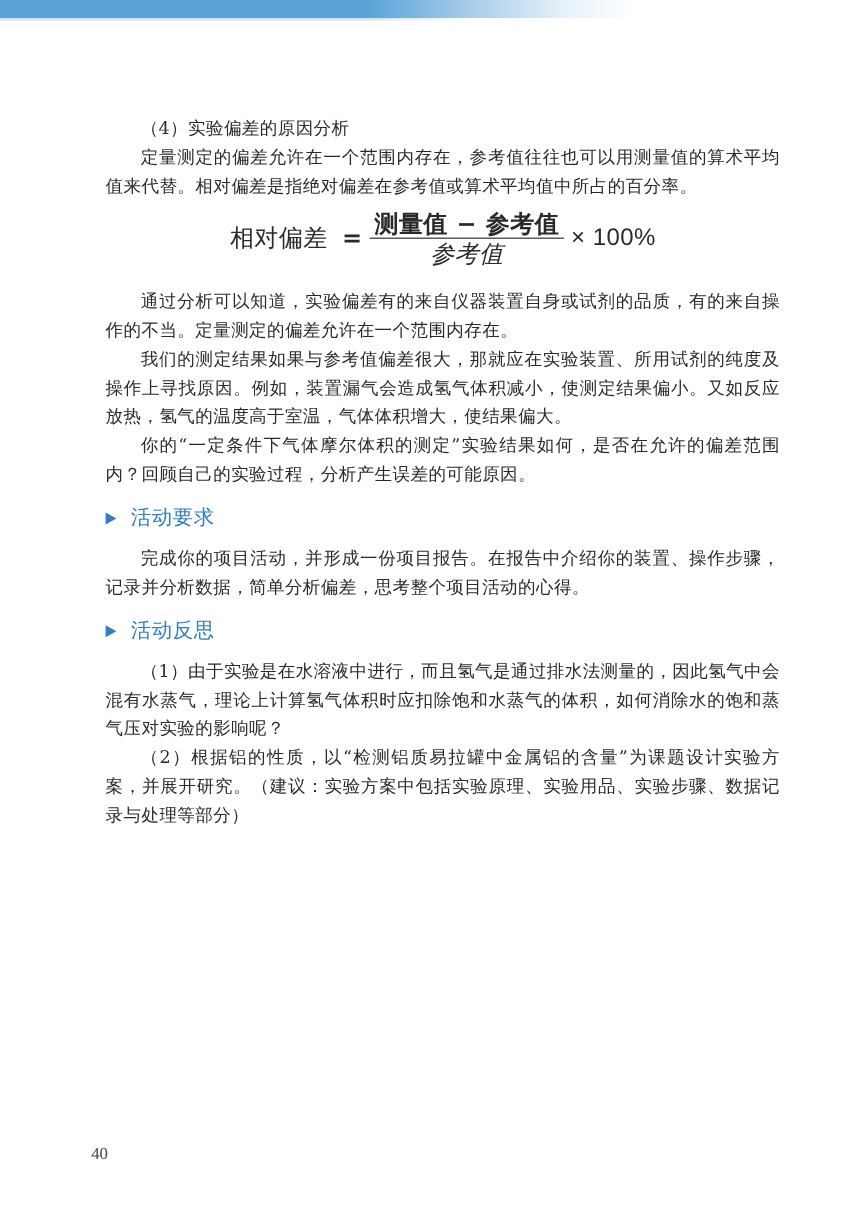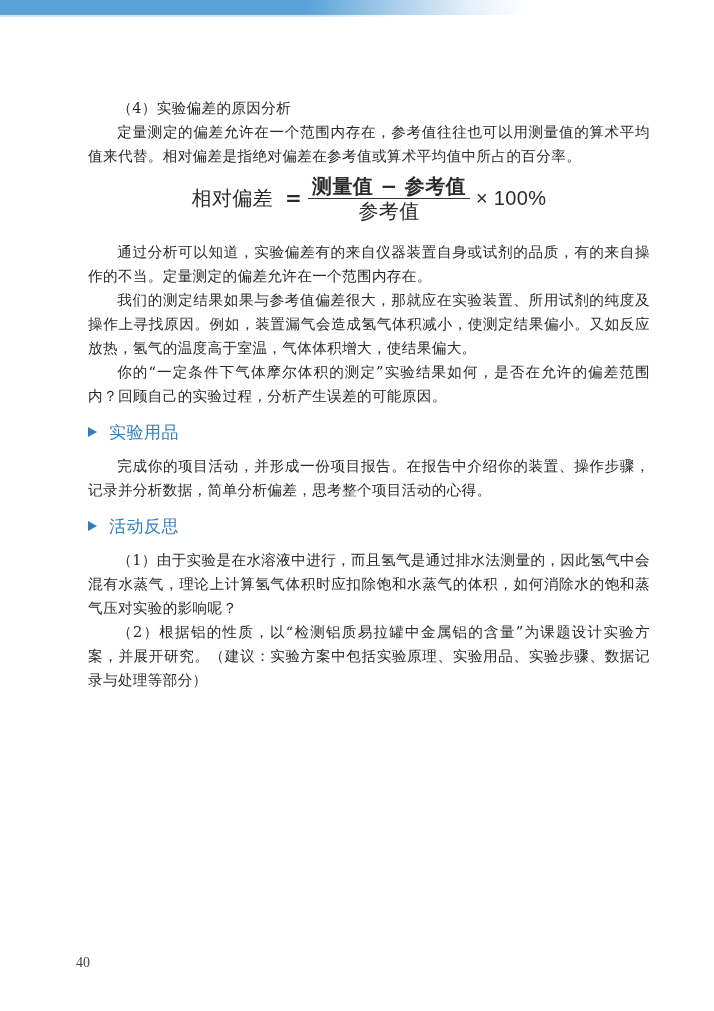--- a/index.html
+++ b/index.html
@@ -25,21 +25,21 @@
   p.indent { text-indent:2em; }
   .sub-title { text-indent:2em; margin-bottom:0; }
   .formula {
     display:flex; align-items:center; justify-content:center;
     margin:6px 0 18px 0; font-size:20px; height:48px;
   }
   .formula .lhs { margin-right:6px; }
   .formula .eq { margin:0 6px; font-weight:bold; }
   .frac { display:inline-flex; flex-direction:column; align-items:center; }
   .frac .num { padding:0 4px 2px 4px; border-bottom:1px solid #333; line-height:20px;font-weight:bold; }
-  .frac .den { padding-top:2px; line-height:20px; }
+  .frac .den { padding-top:2px; line-height:20px;font-style:italic; }
   .formula .mult { margin-left:6px; font-family:Liberation Sans, sans-serif; }
   .section-heading {
     display:flex; align-items:center; margin:12px 0 10px -2px;
     color:#2f7ec0; font-family:"DejaVu Sans", "Liberation Sans", sans-serif;
     font-size:17px; line-height:24px; letter-spacing:0.5px;
   }
   .section-heading .arrow {
     display:inline-block; width:0; height:0;
     border-top:5px solid transparent; border-bottom:5px solid transparent;
     border-left:9px solid #2f7ec0; margin-right:12px; margin-left:2px;
@@ -67,21 +67,21 @@
     </span>
     <span class="mult">× 100%</span>
   </div>
 
   <p class="indent">通过分析可以知道，实验偏差有的来自仪器装置自身或试剂的品质，有的来自操作的不当。定量测定的偏差允许在一个范围内存在。</p>
   <p class="indent">我们的测定结果如果与参考值偏差很大，那就应在实验装置、所用试剂的纯度及操作上寻找原因。例如，装置漏气会造成氢气体积减小，使测定结果偏小。又如反应放热，氢气的温度高于室温，气体体积增大，使结果偏大。</p>
   <p class="indent">你的“一定条件下气体摩尔体积的测定”实验结果如何，是否在允许的偏差范围内？回顾自己的实验过程，分析产生误差的可能原因。</p>
 
   <div class="section-heading">
     <span class="arrow"></span>
-    <span>实验用品</span>
+    <span>活动要求</span>
   </div>
   <p class="indent">完成你的项目活动，并形成一份项目报告。在报告中介绍你的装置、操作步骤，记录并分析数据，简单分析偏差，思考整个项目活动的心得。</p>
 
   <div class="section-heading">
     <span class="arrow"></span>
     <span>活动反思</span>
   </div>
   <p class="indent">（1）由于实验是在水溶液中进行，而且氢气是通过排水法测量的，因此氢气中会混有水蒸气，理论上计算氢气体积时应扣除饱和水蒸气的体积，如何消除水的饱和蒸气压对实验的影响呢？</p>
   <p class="indent">（2）根据铝的性质，以“检测铝质易拉罐中金属铝的含量”为课题设计实验方案，并展开研究。（建议：实验方案中包括实验原理、实验用品、实验步骤、数据记录与处理等部分）</p>
 </div>

